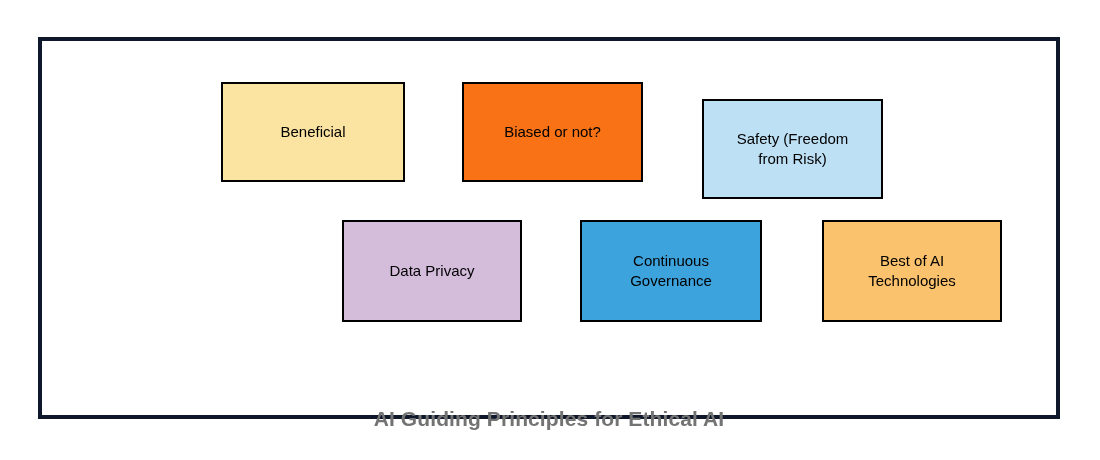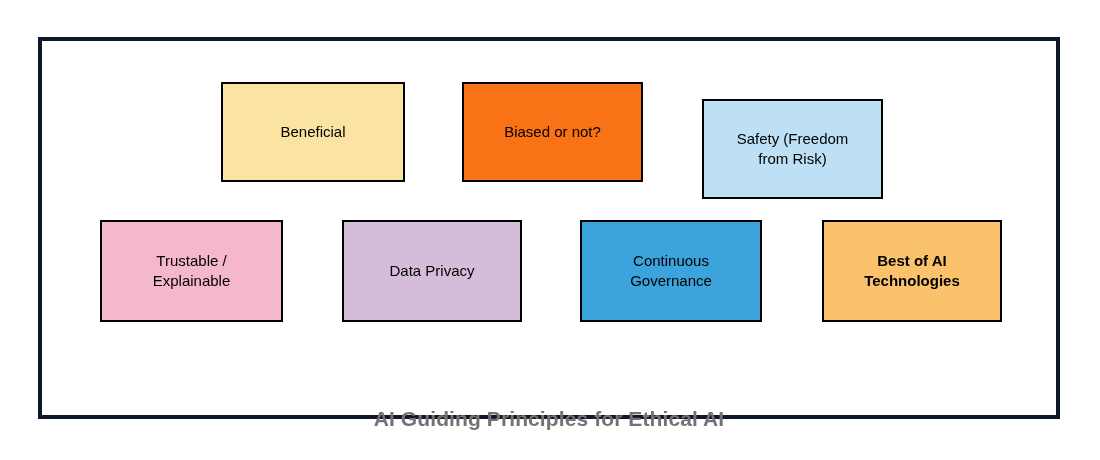--- a/index.html
+++ b/index.html
@@ -69,35 +69,31 @@
 
     <div class="node" style="left: 420px; top: 41px; width: 181px; height: 100px; background: #f97316; border-color: rgb(0, 0, 0);">
       <span>Biased or not?</span>
     </div>
 
     <div class="node" style="left: 660px; top: 41px; width: 181px; height: 100px; background: rgb(189, 224, 245); border-color: rgb(0, 0, 0); margin-top: 17px;">
       <span>Safety (Freedom
 from Risk)</span>
     </div>
 
-    <div class="node" style="left: 58px; top: 179px; width: 183px; height: 102px; background: rgb(245, 183, 205); border-color: rgb(0, 0, 0);">
-      <span>Trustable /
-Explainable</span>
-    </div>
 
     <div class="node" style="left: 300px; top: 179px; width: 180px; height: 102px; background: rgb(212, 189, 219); border-color: rgb(0, 0, 0);">
       <span>Data Privacy</span>
     </div>
 
     <div class="node" style="left: 538px; top: 179px; width: 182px; height: 102px; background: rgb(61, 163, 221); border-color: rgb(0, 0, 0);">
       <span>Continuous
 Governance</span>
     </div>
 
-    <div class="node" style="left: 780px; top: 179px; width: 180px; height: 102px; background: rgb(251, 194, 109); border-color: rgb(0, 0, 0); font-weight: bold;">
+    <div class="node" style="left: 780px; top: 179px; width: 180px; height: 102px; background: rgb(251, 194, 109); border-color: rgb(0, 0, 0);">
       <span>Best of AI
 Technologies</span>
     </div>
 
     <div id="diagram-title">AI Guiding Principles for Ethical AI</div>
 
   </div>
 </div>
 
 </body></html>

